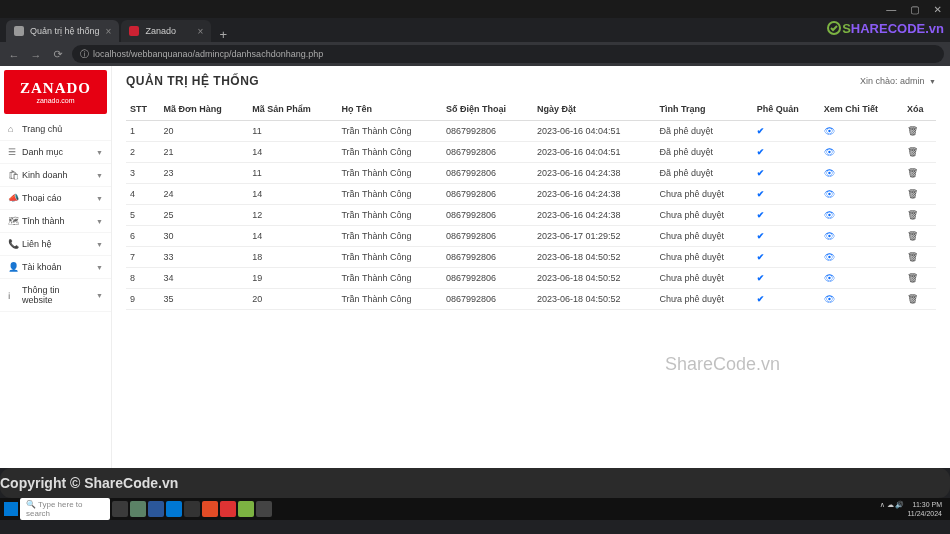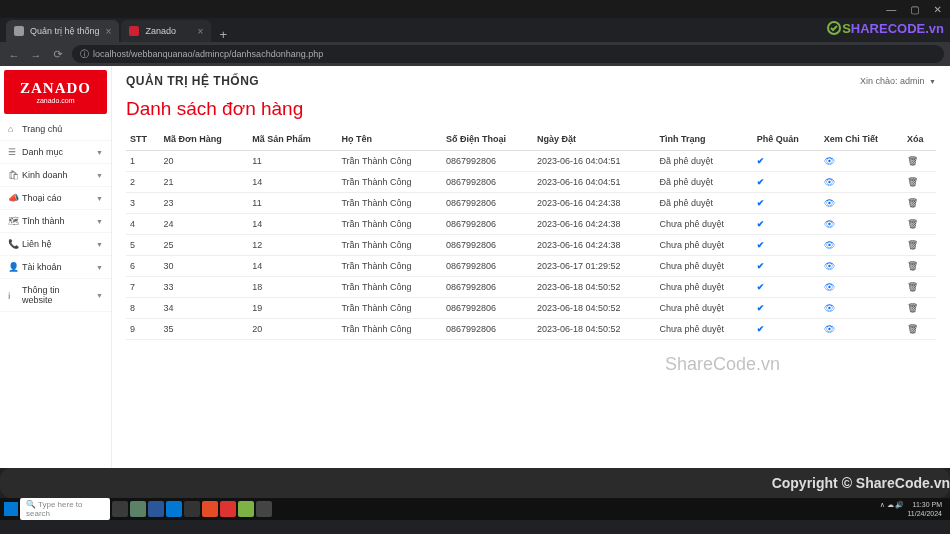--- a/index.html
+++ b/index.html
@@ -47,21 +47,21 @@
 td { padding: 5px 4px; border-bottom: 1px solid #eee; color: #444; }
 .icon-check { color: #0d6efd; font-weight: bold; }
 .icon-eye { color: #0d6efd; }
 .icon-trash { color: #333; }
 
 
 .wm-logo { position: absolute; top: 20px; right: 6px; font-size: 13px; font-weight: 700; }
 .wm-logo .g { color: #7cb342; }
 .wm-logo .rest { color: #8b5cf6; }
 .wm-text { position: absolute; right: 170px; top: 288px; font-size: 18px; color: rgba(0,0,0,0.25); font-weight: 500; pointer-events: none; }
-.footer { height: 30px; background: #2b2b2b; color: #ddd; text-align: right; font-size: 14px; font-weight: 600; line-height: 30px; border-radius: 11px; }
+.footer { height: 30px; background: #2b2b2b; color: #ddd; text-align: left; font-size: 14px; font-weight: 600; line-height: 30px; border-radius: 11px; }
 
 
 .taskbar { height: 22px; background: #111; display: flex; align-items: center; padding: 0 4px; gap: 2px; }
 .taskbar .start { width: 14px; height: 14px; background: #0078d4; }
 .taskbar .search { background: #ffffff; color: #888; font-size: 8px; padding: 2px 6px; border-radius: 2px; width: 90px; }
 .taskbar .ticon { width: 16px; height: 16px; border-radius: 2px; }
 .taskbar .tray { margin-left: auto; color: #ccc; font-size: 7px; text-align: right; line-height: 9px; padding-right: 4px; }
 
 svg { display: block; }
 </style>
@@ -151,21 +151,20 @@
   </div>
 
   <div class="main">
     <div class="topline">
       <div class="admin-title">QUẢN TRỊ HỆ THỐNG</div>
       <div class="welcome">
         <span>Xin chào: </span><span>admin</span>
         <span class="caret">▼</span>
       </div>
     </div>
-    <div class="page-title">Danh sách đơn hàng</div>
 
     <table>
       <thead>
           <tr id="thead-row">
             <th>STT</th>
             <th>Mã Đơn Hàng</th>
             <th>Mã Sản Phẩm</th>
             <th>Họ Tên</th>
             <th>Số Điện Thoại</th>
             <th>Ngày Đặt</th>

